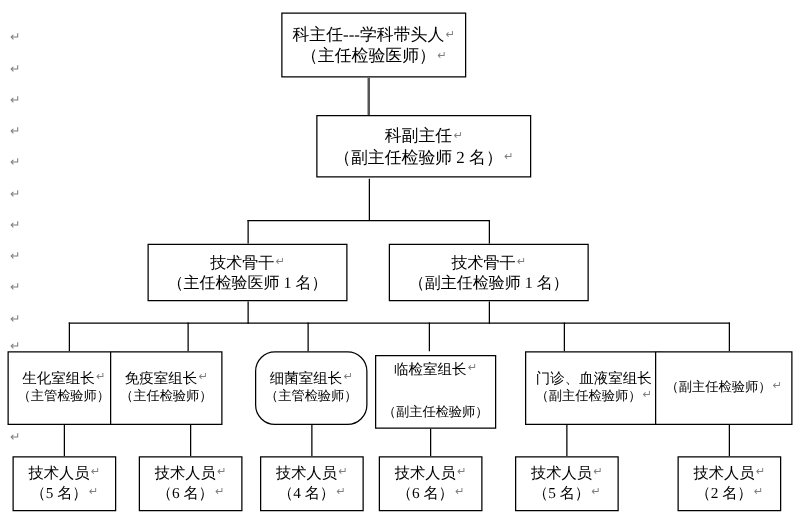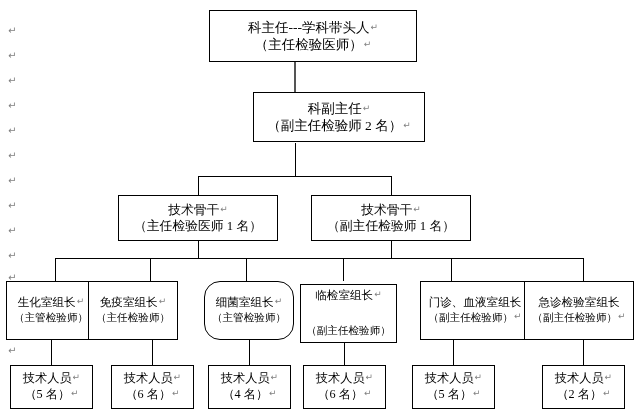--- a/index.html
+++ b/index.html
@@ -116,21 +116,21 @@
   <div class="vline" style="left:451px; top:258px; height:23px;"></div>
   <div class="vline" style="left:583px; top:258px; height:23px;"></div>
 
   <div class="vline" style="left:51px;  top:340px; height:25px;"></div>
   <div class="vline" style="left:152px; top:340px; height:25px;"></div>
   <div class="vline" style="left:249px; top:340px; height:25px;"></div>
   <div class="vline" style="left:344px; top:340px; height:25px;"></div>
   <div class="vline" style="left:453px; top:340px; height:25px;"></div>
   <div class="vline" style="left:583px; top:340px; height:25px;"></div>
 
-  <div class="box t-13" style="left:209px; top:10px; width:208px; height:52px;">
+  <div class="box t-13" style="left:225px; top:10px; width:148px; height:52px;">
     <span class="l1"><span>科主任---学科带头人</span><span class="ret">↵</span></span>
     <span class="l2"><span>（主任检验医师）</span><span class="ret">↵</span></span>
   </div>
 
   <div class="box t-13" style="left:209px; top:92px; width:172px; height:50px;margin-left:44px;">
     <span class="l1"><span>科副主任</span><span class="ret">↵</span></span>
     <span class="l2"><span>（副主任检验师 2 名）</span><span class="ret">↵</span></span>
   </div>
 
   <div class="box t-125" style="left:118px; top:195px; width:160px; height:46px;">
@@ -162,21 +162,20 @@
     <span class="l1"><span>临检室组长</span><span class="ret">↵</span></span>
     <span class="l2 t-105"><span>（副主任检验师）</span></span>
   </div>
 
   <div class="box t-115" style="left:404px; top:281px; width:110px; height:59px;margin-left:16px;">
     <span class="l1"><span>门诊、血液室组长</span></span>
     <span class="l2 t-105"><span>（副主任检验师）</span><span class="ret">↵</span></span>
   </div>
 
   <div class="box t-115" style="left:524px; top:281px; width:110px; height:59px;">
-    <span class="l1"><span>急诊检验室组长</span></span>
     <span class="l2 t-105"><span>（副主任检验师）</span><span class="ret">↵</span></span>
   </div>
 
   <div class="box t-12" style="left:10px; top:365px; width:83px; height:44px;">
     <span class="l1"><span>技术人员</span><span class="ret">↵</span></span>
     <span class="l2"><span>（5 名）</span><span class="ret">↵</span></span>
   </div>
 
   <div class="box t-12" style="left:111px; top:365px; width:83px; height:44px;">
     <span class="l1"><span>技术人员</span><span class="ret">↵</span></span>

